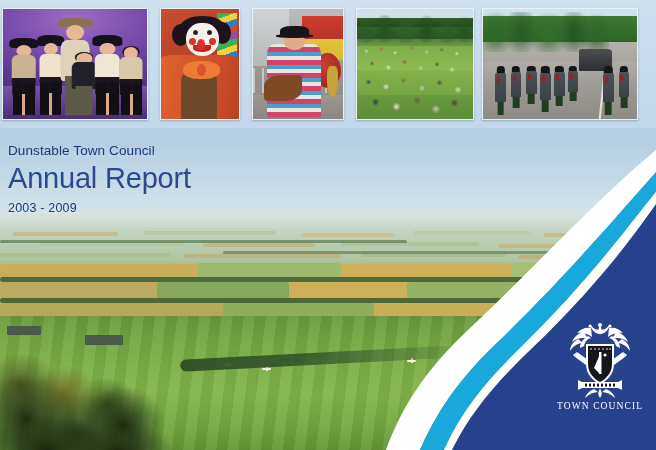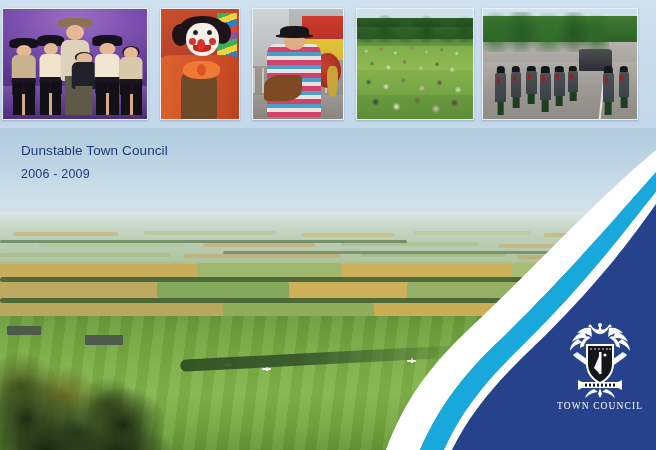--- a/index.html
+++ b/index.html
@@ -238,21 +238,21 @@
       radial-gradient(ellipse 28% 26% at 48% 96%,#1a250f 0%,transparent 75%);
   }
   .fg-hedge{position:absolute;left:180px;bottom:86px;width:300px;height:12px;
     background:linear-gradient(90deg,#2c4a22 0%,#35542a 40%,rgba(53,84,42,0) 100%);
     border-radius:6px;transform:rotate(-3deg);opacity:.9;}
 
   
   .swoosh{position:absolute;left:0;top:0;width:656px;height:450px;pointer-events:none;}
 
   
-  .titleblock{position:absolute;left:21px;top:143px;}
+  .titleblock{position:absolute;left:8px;top:143px;}
   .t-sub{
     font-size:13.5px;color:#1b3a7a;letter-spacing:.1px;line-height:1.25;
   }
   .t-main{
     font-size:29px;color:#2b4a8e;line-height:1.12;margin-top:2px;letter-spacing:-.2px;
   }
   .t-years{
     font-size:12.5px;color:#1b3a7a;margin-top:7px;letter-spacing:.2px;
   }
 
@@ -502,21 +502,22 @@
             <div class="sc"></div>
             <div class="sr"></div>
             <div class="sl"></div>
           </div>
       </div>
     </div>
   </div>
 
   <div class="titleblock">
     <div class="t-sub">Dunstable Town Council</div>
-    <div class="t-years">2006 - 2009</div>
+    <div class="t-main">Annual Report</div>
+    <div class="t-years">2003 - 2009</div>
   </div>
 
   <div class="logo">
     <svg class="crest" viewBox="0 0 72 78">
       <g fill="#ffffff">
 
         <path d="M36 2 L38 9 L36 13 L34 9 Z"></path>
         <path d="M36 8 C31 8 28 5 26 2 C27 7 30 11 35 12 Z"></path>
         <path d="M36 8 C41 8 44 5 46 2 C45 7 42 11 37 12 Z"></path>
         <path d="M27 6 C21 5 17 7 13 11 C19 10 24 12 28 15 Z"></path>

